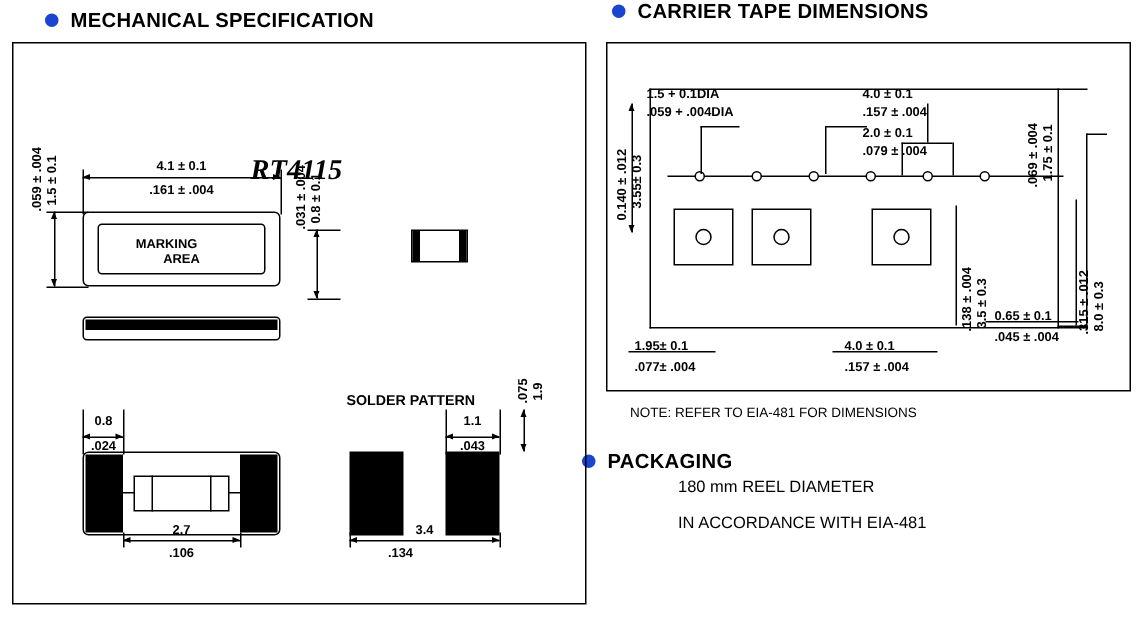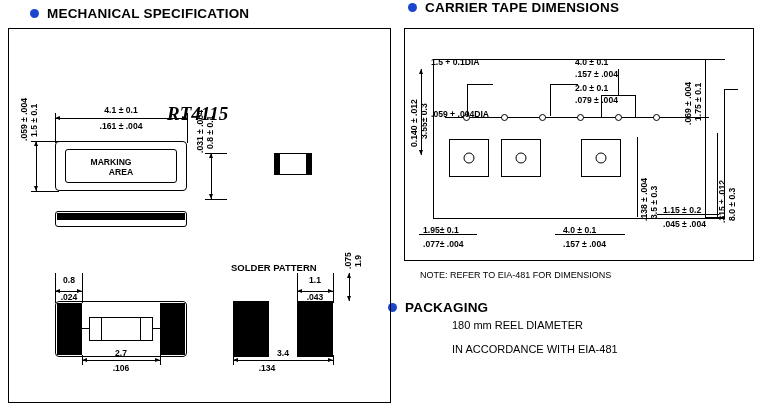--- a/index.html
+++ b/index.html
@@ -295,21 +295,21 @@
     <div class="ln" style="left:62px; top:55px; width:1px; height:32px;"></div>
     <div class="ln" style="left:62px; top:55px; width:26px; height:1px;"></div>
     <div class="ln" style="left:145px; top:55px; width:1px; height:32px;"></div>
     <div class="ln" style="left:145px; top:55px; width:28px; height:1px;"></div>
     <div class="ln" style="left:196px; top:66px; width:1px; height:22px;"></div>
     <div class="ln" style="left:230px; top:66px; width:1px; height:22px;"></div>
     <div class="ln" style="left:196px; top:66px; width:34px; height:1px;"></div>
     <div class="ln" style="left:213px; top:40px; width:1px; height:26px;"></div>
 
     <div class="lbl" style="left:26px; top:28px;">1.5 + 0.1DIA</div>
-    <div class="lbl" style="left:26px; top:40px;margin-top:40px;">.059 + .004DIA</div>
+    <div class="lbl" style="left:26px; top:40px;">.059 + .004DIA</div>
 
     <div class="lbl" style="left:170px; top:28px;">4.0 ± 0.1</div>
     <div class="lbl" style="left:170px; top:40px;">.157 ± .004</div>
     <div class="lbl" style="left:170px; top:54px;">2.0 ± 0.1</div>
     <div class="lbl" style="left:170px; top:66px;">.079 ± .004</div>
 
     <div class="vdimline" style="left:16px; top:40px; height:86px;"></div>
     <div class="arr-u" style="left:13.5px; top:40px;"></div>
     <div class="arr-d" style="left:13.5px; top:121px;"></div>
     <div class="lbl vert" style="left:14px; top:110px;">3.55± 0.3</div>
@@ -325,21 +325,21 @@
     <div class="vdimline" style="left:312px; top:104px; height:84px;"></div>
 
     <div class="lbl" style="left:18px; top:196px;">1.95± 0.1</div>
     <div class="lbl" style="left:18px; top:210px;">.077± .004</div>
     <div class="dimline" style="left:14px; top:205px; width:58px;"></div>
 
     <div class="lbl" style="left:158px; top:196px;">4.0 ± 0.1</div>
     <div class="lbl" style="left:158px; top:210px;">.157 ± .004</div>
     <div class="dimline" style="left:150px; top:205px; width:70px;"></div>
 
-    <div class="lbl" style="left:258px; top:176px;">1.15 ± 0.2</div>
+    <div class="lbl" style="left:258px; top:176px;">0.65 ± 0.1</div>
     <div class="lbl" style="left:258px; top:190px;">.045 ± .004</div>
     <div class="dimline" style="left:252px; top:185px; width:62px;"></div>
   </div>
 
   <div class="note">NOTE: REFER TO EIA-481 FOR DIMENSIONS</div>
 
   <div class="pack-list">
     <div>180 mm REEL DIAMETER</div>
     <div class="gap"></div>
     <div>IN ACCORDANCE WITH EIA-481</div>

